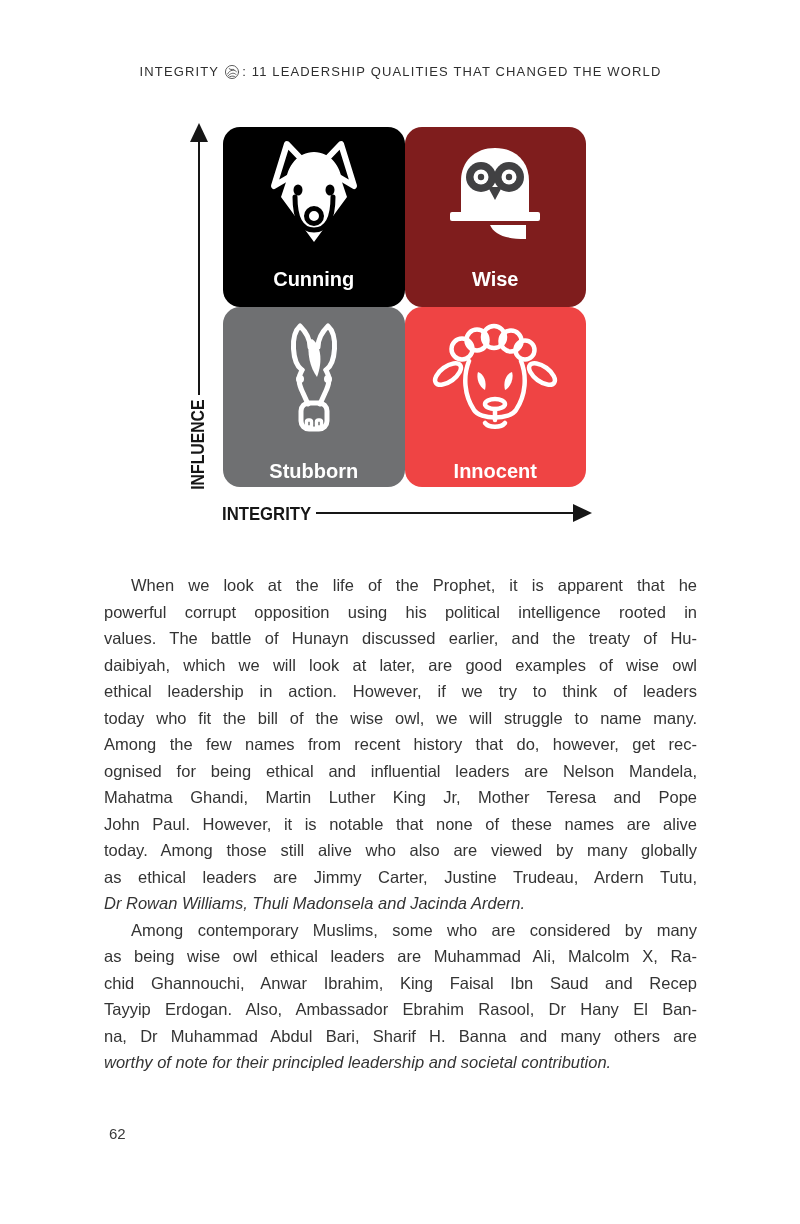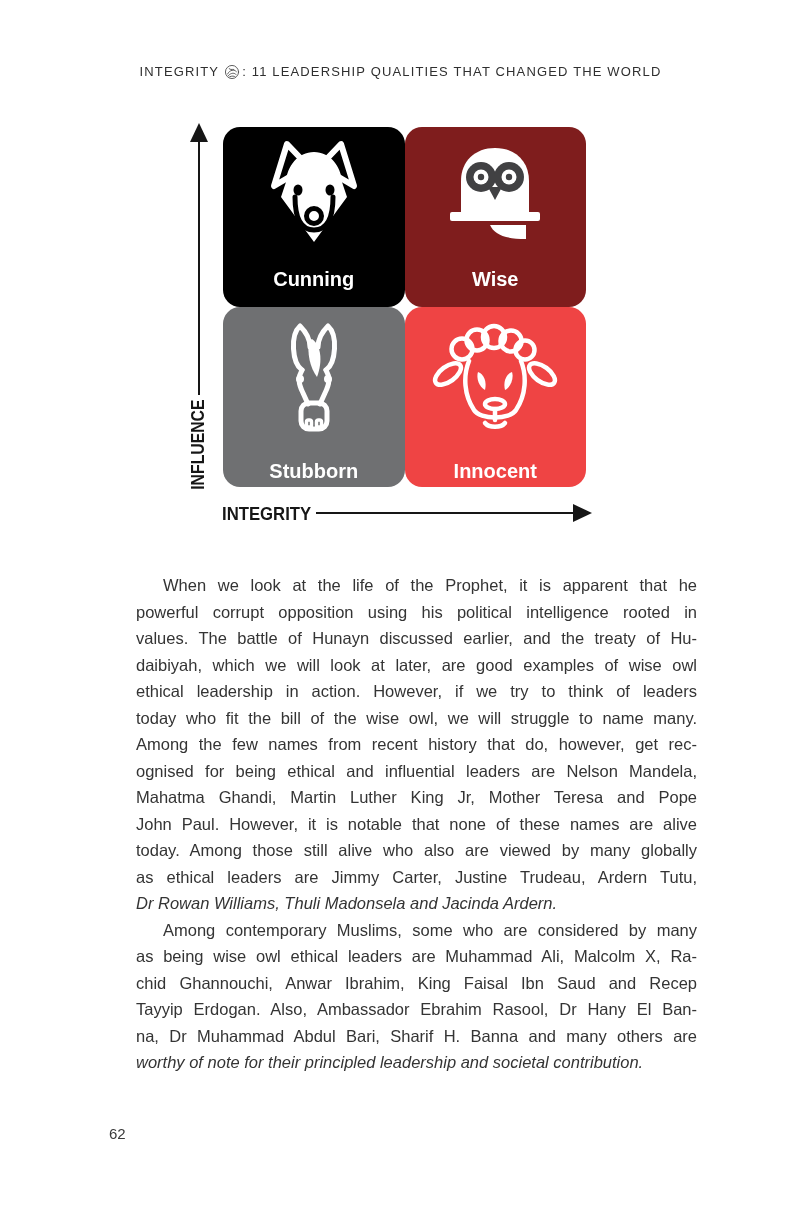--- a/index.html
+++ b/index.html
@@ -46,21 +46,21 @@
     transform-origin:left center; transform:scaleX(0.88);
   }
   .x-axis-arrow { position:absolute; left:316px; top:504px; }
 
   
   .body-text {
     position:absolute; left:104px; top:572px; width:593px;
     font-size:16.5px; line-height:26.5px; color:#343434;
   }
   .paragraph { margin:0; }
-  .line { text-align:justify; text-align-last:justify; white-space:normal; overflow:hidden; height:26.5px;margin-left:32px; }
+  .line { text-align:justify; text-align-last:justify; white-space:normal; overflow:hidden; height:26.5px; }
   .line.first { text-indent:27px; }
   .line.last { text-align-last:left;font-style:italic; }
 
   .page-number {
     position:absolute; left:109px; top:1125px;
     font-size:15px; color:#3a3a3a;
   }
 </style>
 </head>
 <body>

